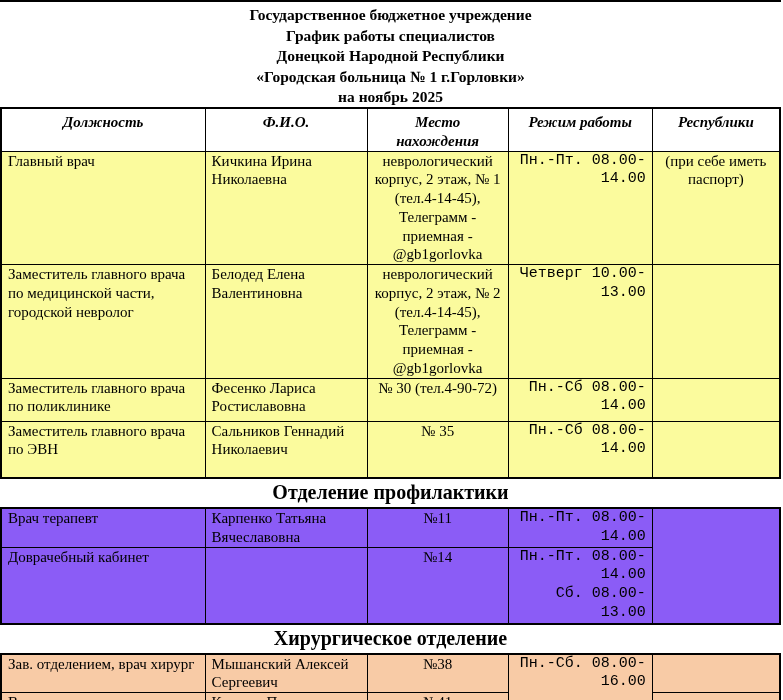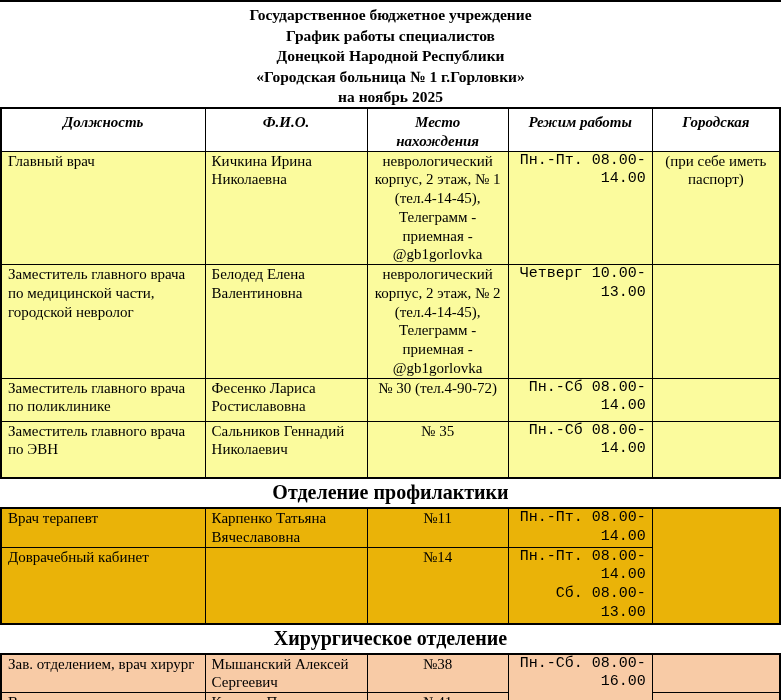--- a/index.html
+++ b/index.html
@@ -27,21 +27,21 @@
   }
   col.c1 { width: 26.2%; } col.c2 { width: 20.8%; } col.c3 { width: 18.1%; }
   col.c4 { width: 18.5%; } col.c5 { width: 16.4%; }
 
   .tbl th {
     font-style: italic; font-weight: bold; text-align: center;
     vertical-align: top; background: #ffffff; padding-top: 4px;
   }
 
   .yellow td { background: #fbfb9d; }
-  .green  td { background: #eab308; }
+  .green  td { background: #8b5cf6; }
   .orange td { background: #f8cba6; }
 
   .c-pos, .c-name { text-align: left; }
   .c-loc  { text-align: center; }
   .c-loc.left { text-align: center; }
   .c-sched { text-align: right; padding-left: 8px; font-family: Liberation Mono, monospace; }
   .c-note { text-align: center; }
   .va-mid { vertical-align: middle; }
   .pre { white-space: pre-line; }
 
@@ -78,21 +78,21 @@
         <col class="c3">
         <col class="c4">
         <col class="c5">
       </colgroup>
     <thead>
       <tr class="h-head">
         <th>Должность</th>
         <th>Ф.И.О.</th>
         <th>Место нахождения</th>
         <th>Режим работы</th>
-        <th>Городская</th>
+        <th>Республики</th>
       </tr>
     </thead>
     <tbody class="yellow">
       <tr class="h-a1">
         <td class="c-pos">Главный врач</td>
         <td class="c-name">Кичкина Ирина Николаевна</td>
         <td class="c-loc left">неврологический корпус, 2 этаж, № 1 (тел.4-14-45), Телеграмм - приемная - @gb1gorlovka</td>
         <td class="c-sched va-mid">Пн.-Пт. 08.00-14.00</td>
         <td class="c-note">(при себе иметь паспорт)</td>
       </tr>

